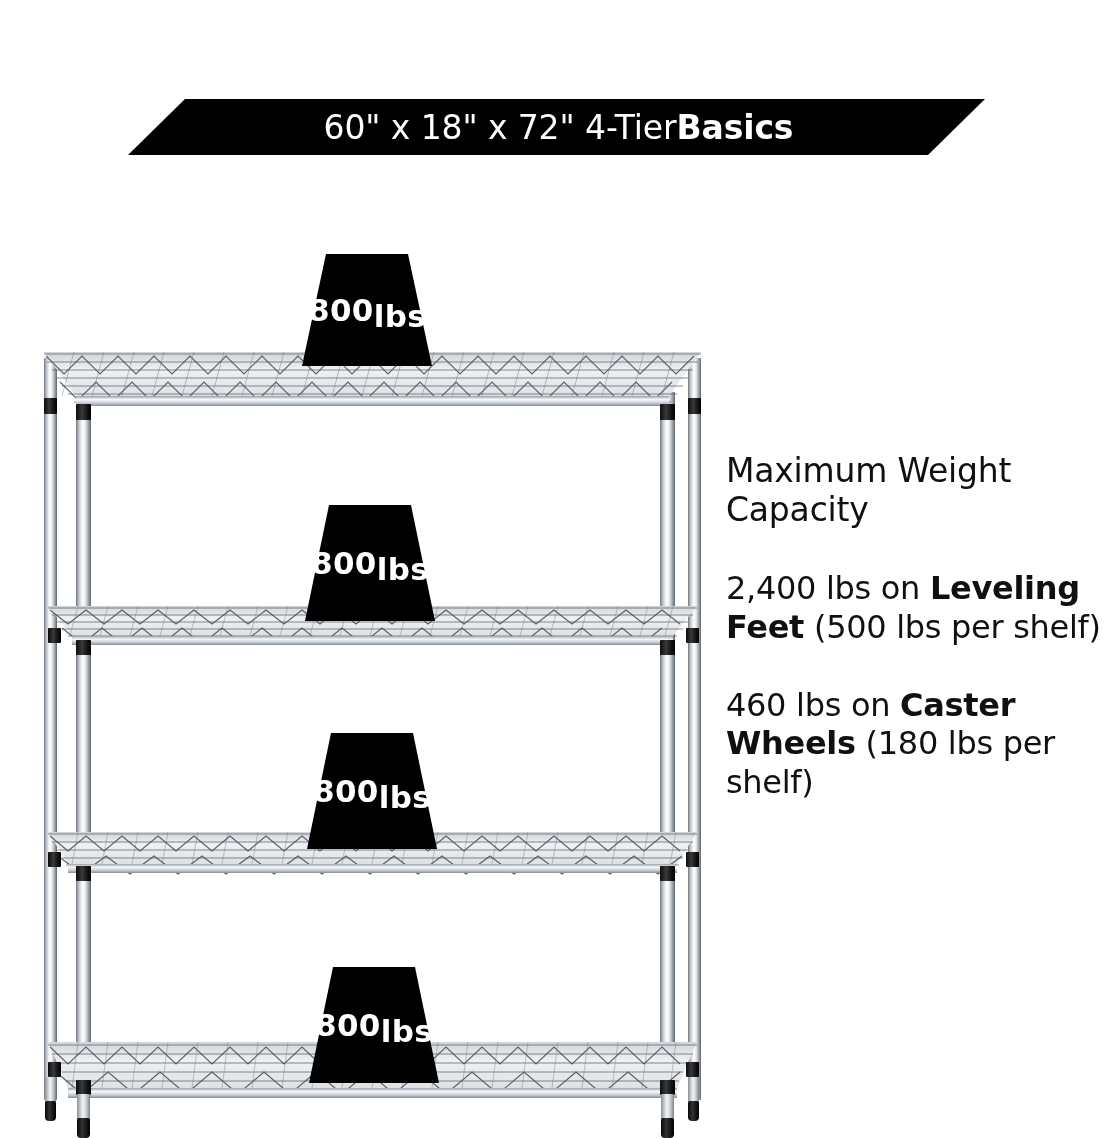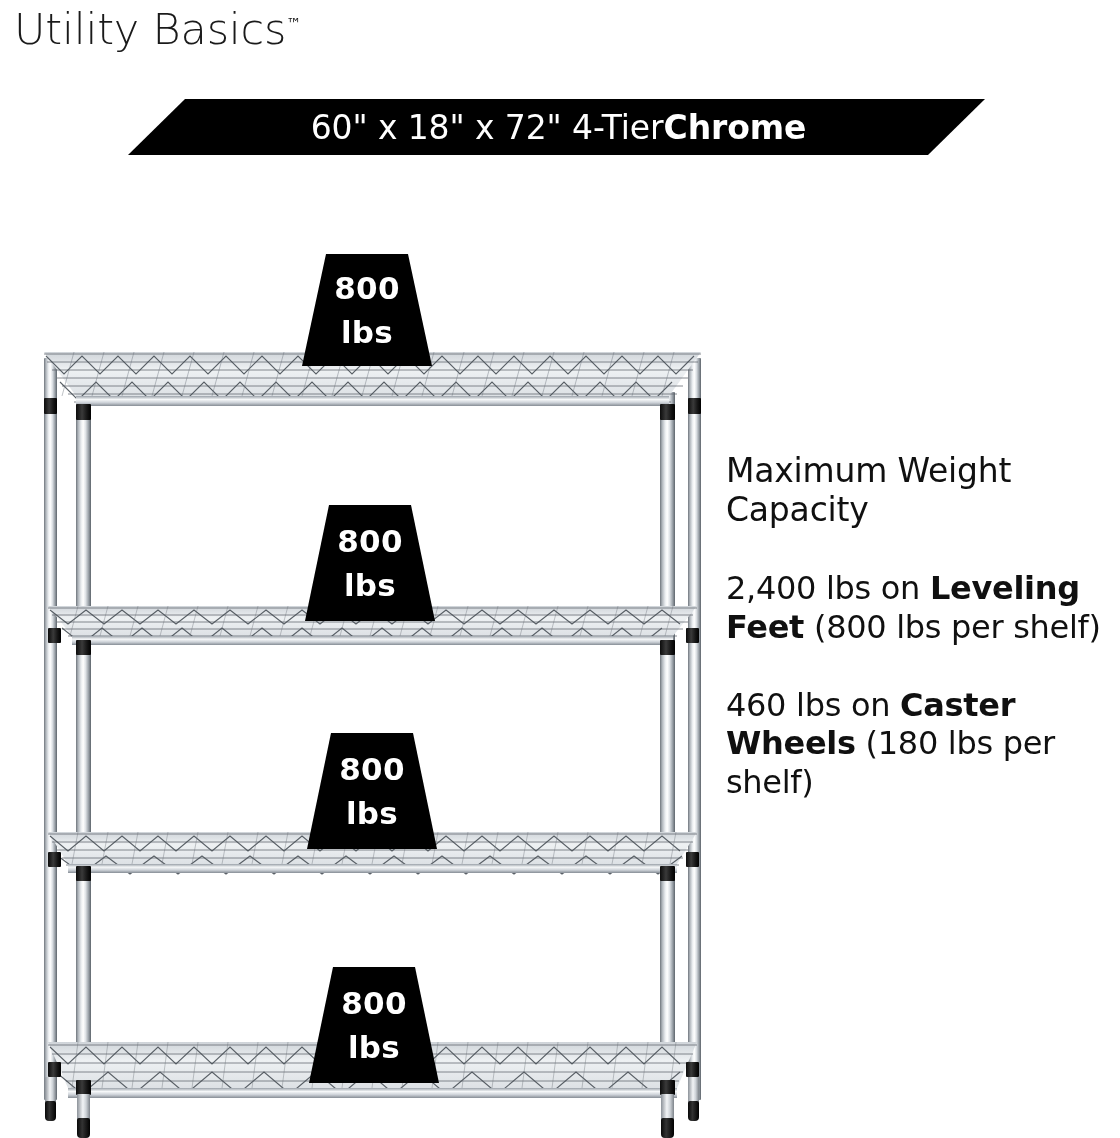--- a/index.html
+++ b/index.html
@@ -98,41 +98,38 @@
   .mesh svg{display:block;width:100%;height:100%;}
 
   
   .badge{position:absolute;}
   .badge .shape{
     position:absolute;left:0;top:0;width:100%;height:100%;
     background:#000000;
   }
   .badge .txt{
     position:absolute;left:0;top:0;width:100%;height:100%;
-    display:flex;flex-direction:column;align-items:center;justify-content:center;
+    display:flex;align-items:center;justify-content:center;
     color:#ffffff;font-weight:700;line-height:1.04;
     font-family:"DejaVu Sans", sans-serif;
     letter-spacing:0.3px;
   }
   .badge .num{font-size:31px;}
   .badge .unit{font-size:31px;margin-top:12px;}
 </style>
 </head>
 <body>
 
 <div class="stage">
 
-  <div class="brand">
-    <span>Utility Basics</span><span class="tm">™</span>
-  </div>
 
   <div class="banner">
     <div class="banner-text">
       <span>60" x 18" x 72" 4-Tier </span>
-        <b>Chrome</b>
+        <b>Basics</b>
     </div>
   </div>
 
   <div class="rack">
 
     <div class="post" style="left:44px;top:358px;width:13px;height:742px;"></div>
     <div class="post" style="left:688px;top:358px;width:13px;height:742px;"></div>
 
     <div class="post" style="left:76px;top:392px;width:15px;height:688px;"></div>
     <div class="post" style="left:660px;top:392px;width:15px;height:688px;"></div>
@@ -276,21 +273,21 @@
         <span class="unit">lbs</span>
       </div>
     </div>
 
   </div>
 
   <div class="copy">
     <h2>Maximum Weight Capacity</h2>
 
     <p>
-      <span>2,400 lbs on </span><b>Leveling Feet</b><span> (800 lbs per shelf)</span>
+      <span>2,400 lbs on </span><b>Leveling Feet</b><span> (500 lbs per shelf)</span>
     </p>
 
     <p>
       <span>460 lbs on </span><b>Caster Wheels</b><span> (180 lbs per shelf)</span>
     </p>
   </div>
 
 </div>
 
 </body></html>

